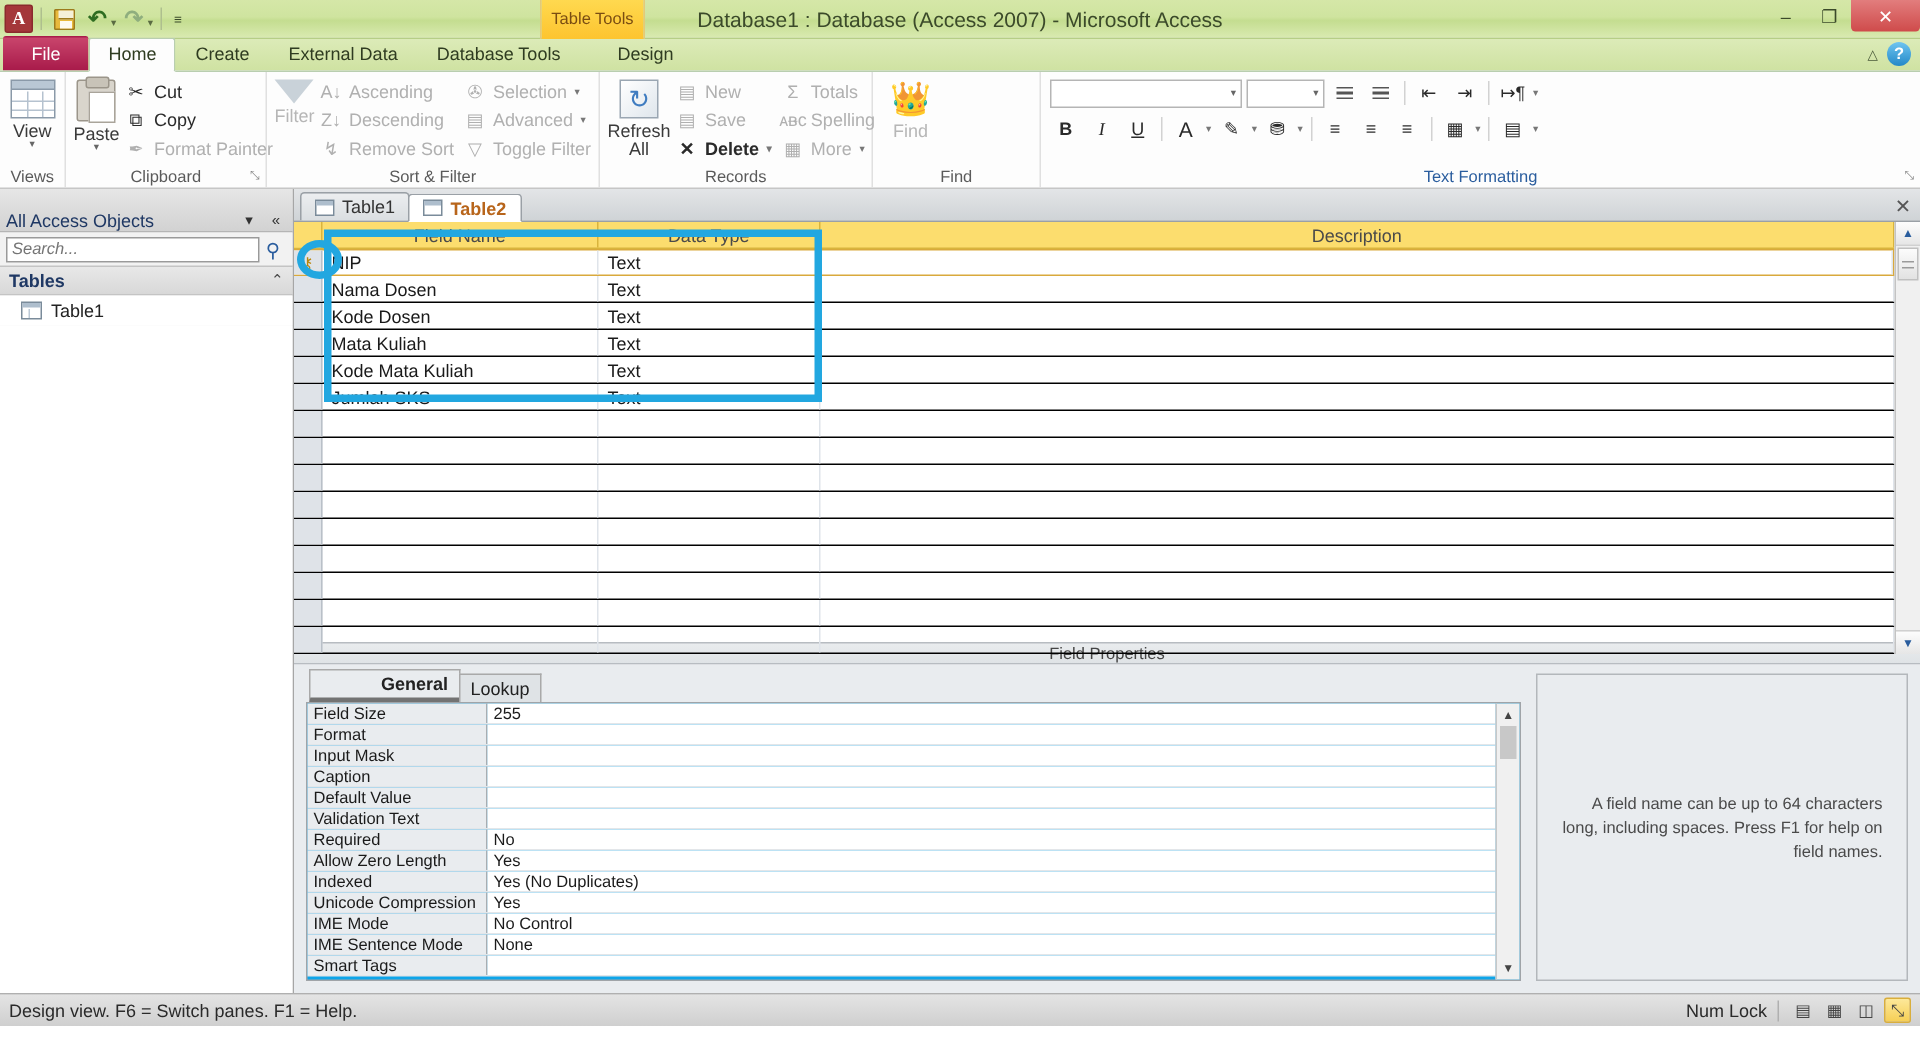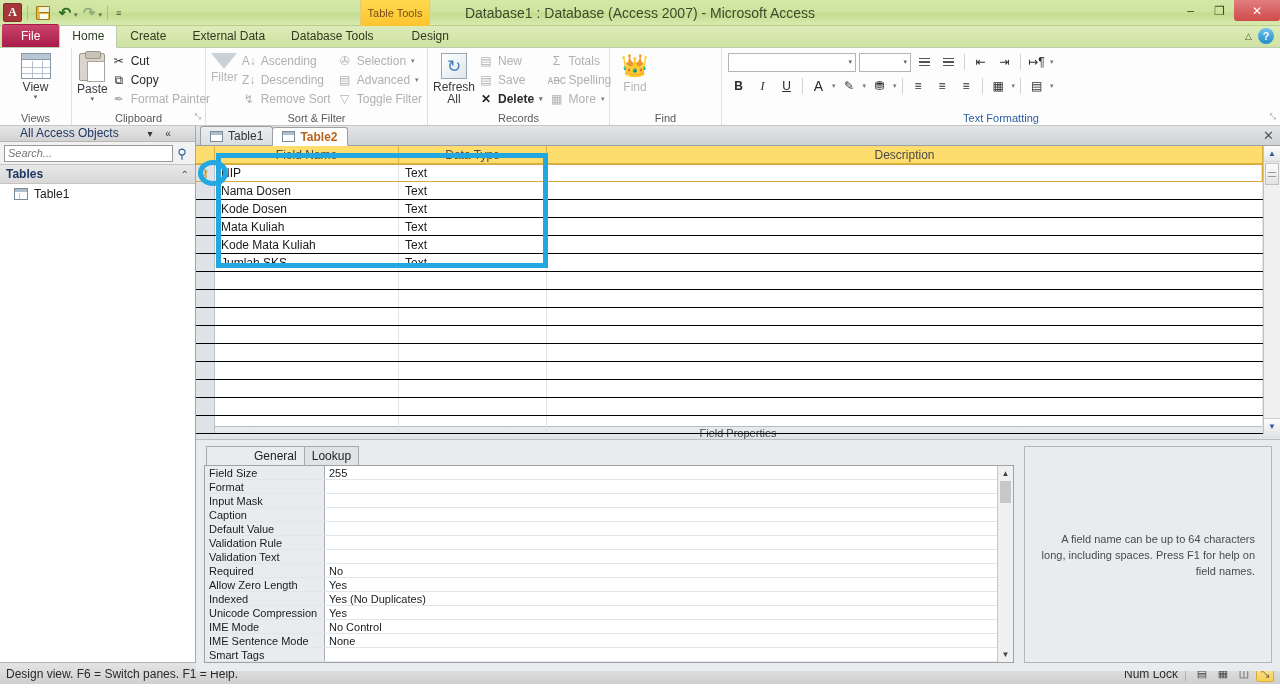--- a/index.html
+++ b/index.html
@@ -128,23 +128,23 @@
   .tsep { width:1px; height:16px; background:#d2d2d2; margin:0 2px; }
   .lst { display:flex; flex-direction:column; gap:2px; }
   .lst i { display:block; width:11px; height:1.5px; background:#555; }
 
   
   .main { display: flex; height: 536px; }
 
   
   .navpane { width: 196px; border-right: 1px solid #a6a6a6; background: #f2f2f2; display:flex; flex-direction:column; }
   .nav-header {
-    height: 16px; background: linear-gradient(to bottom,#e6e6e6,#d2d2d2);
+    height: 29px; background: linear-gradient(to bottom,#e6e6e6,#d2d2d2);
     border-bottom: 1px solid #b5b5b5;
-    display:flex; align-items:flex-start; padding: 0 20px; gap: 4px;
+    display:flex; align-items:flex-end; padding: 0 4px; gap: 4px;
   }
   .nav-header .t { flex:1; font-size: 12px; color: #1f3864; font-weight: normal; }
   .nav-header .ic { width:14px;height:14px;display:flex;align-items:center;justify-content:center;font-size:10px;color:#333;}
   .nav-search { height: 22px; background:#f2f2f2; display:flex; align-items:center; padding: 2px 4px; }
   .nav-search input {
     flex:1; height:17px; border:1px solid #9a9a9a; background:#fff; font-size:11px;
     font-style: italic; color:#777; padding:0 3px; font-family:"Liberation Sans",sans-serif;
   }
   .nav-search .mag { width:18px; text-align:center; color:#2a5d9e; font-size:13px; }
   .nav-group {
@@ -203,21 +203,21 @@
 
   
   .fpbar { height: 15px; background: linear-gradient(to bottom,#e9ecee,#dfe3e6);
            border-top:1px solid #b7bcc1; border-bottom:1px solid #b7bcc1;
            display:flex; align-items:center; justify-content:center; font-size:11px; color:#444; }
   .fparea { flex:1; background:#e9ecef; display:flex; padding: 6px 8px 8px 8px; gap: 10px; }
   .fpleft { width: 810px; display:flex; flex-direction:column; }
   .fptabs { display:flex; align-items:flex-end; height:19px; padding-left:2px; }
   .fptab { padding: 2px 7px 2px; font-size:12px; color:#222; border:1px solid #a9a9a9; border-bottom:none;
            background:#dfe3e6; margin-right:-1px; }
-  .fptab.active { background:#e9ecef; border-bottom:1px solid #737373; margin-bottom:-1px; font-weight:normal;padding-left:47px; }
+  .fptab.active { background:#e9ecef; border-bottom:4px solid #737373; margin-bottom:-1px; font-weight:bold;padding-left:47px; }
   .fpgrid { flex:1; border:1px solid #a0a4a8; background:#0ea5e9; display:flex;justify-content:space-between; }
   .fprows { flex:1; display:flex; flex-direction:column; }
   .fprow { display:flex; height:14px; border-bottom:1px solid #e3e6e9; }
   .fprow .k { width: 120px; border-right:1px solid #a9adb1; background:#e9ecef; padding-left:4px;
               font-size:11px; color:#1a1a1a; display:flex; align-items:center; }
   .fprow .v { flex:1; padding-left:4px; font-size:11px; color:#1a1a1a; display:flex; align-items:center; background:#fff;}
   .fpscroll { width:16px; background:#f0f0f0; border-left:1px solid #c8c8c8; display:flex; flex-direction:column;}
   .fps-btn { height:15px; display:flex;align-items:center;justify-content:center;font-size:8px;color:#444;}
   .fps-thumb { height:22px; background:#c8c8c8; margin:0 2px;}
   .fpright { flex:1; border:1px solid #b3b7bb; background:#e9ecef; display:flex; align-items:center; justify-content:center; padding: 10px 16px;}
@@ -281,21 +281,21 @@
   <div class="rtab">Database Tools</div>
   <div class="rtab design">Design</div>
   <div class="ribbon-right">
     <span class="collapse-ico">△</span>
     <span class="help-ico">?</span>
   </div>
 </div>
 
 <div class="ribbon">
 
-  <div class="rgroup" style="width:72px">
+  <div class="rgroup" style="width:44px">
     <div class="rgroup-body" style="justify-content:center">
       <div class="bigbtn">
         <span class="grid-ico">
             <i class="hdr"></i>
             <i class="v1"></i>
             <i class="v2"></i>
             <i class="h1"></i>
             <i class="h2"></i>
           </span>
         <span class="lbl">View</span>
@@ -660,24 +660,20 @@
               </div>
             <div class="fprow">
                 <div class="k">Caption</div>
                 <div class="v"></div>
               </div>
             <div class="fprow">
                 <div class="k">Default Value</div>
                 <div class="v"></div>
               </div>
             <div class="fprow">
-                <div class="k">Validation Rule</div>
-                <div class="v"></div>
-              </div>
-            <div class="fprow">
                 <div class="k">Validation Text</div>
                 <div class="v"></div>
               </div>
             <div class="fprow">
                 <div class="k">Required</div>
                 <div class="v">No</div>
               </div>
             <div class="fprow">
                 <div class="k">Allow Zero Length</div>
                 <div class="v">Yes</div>

